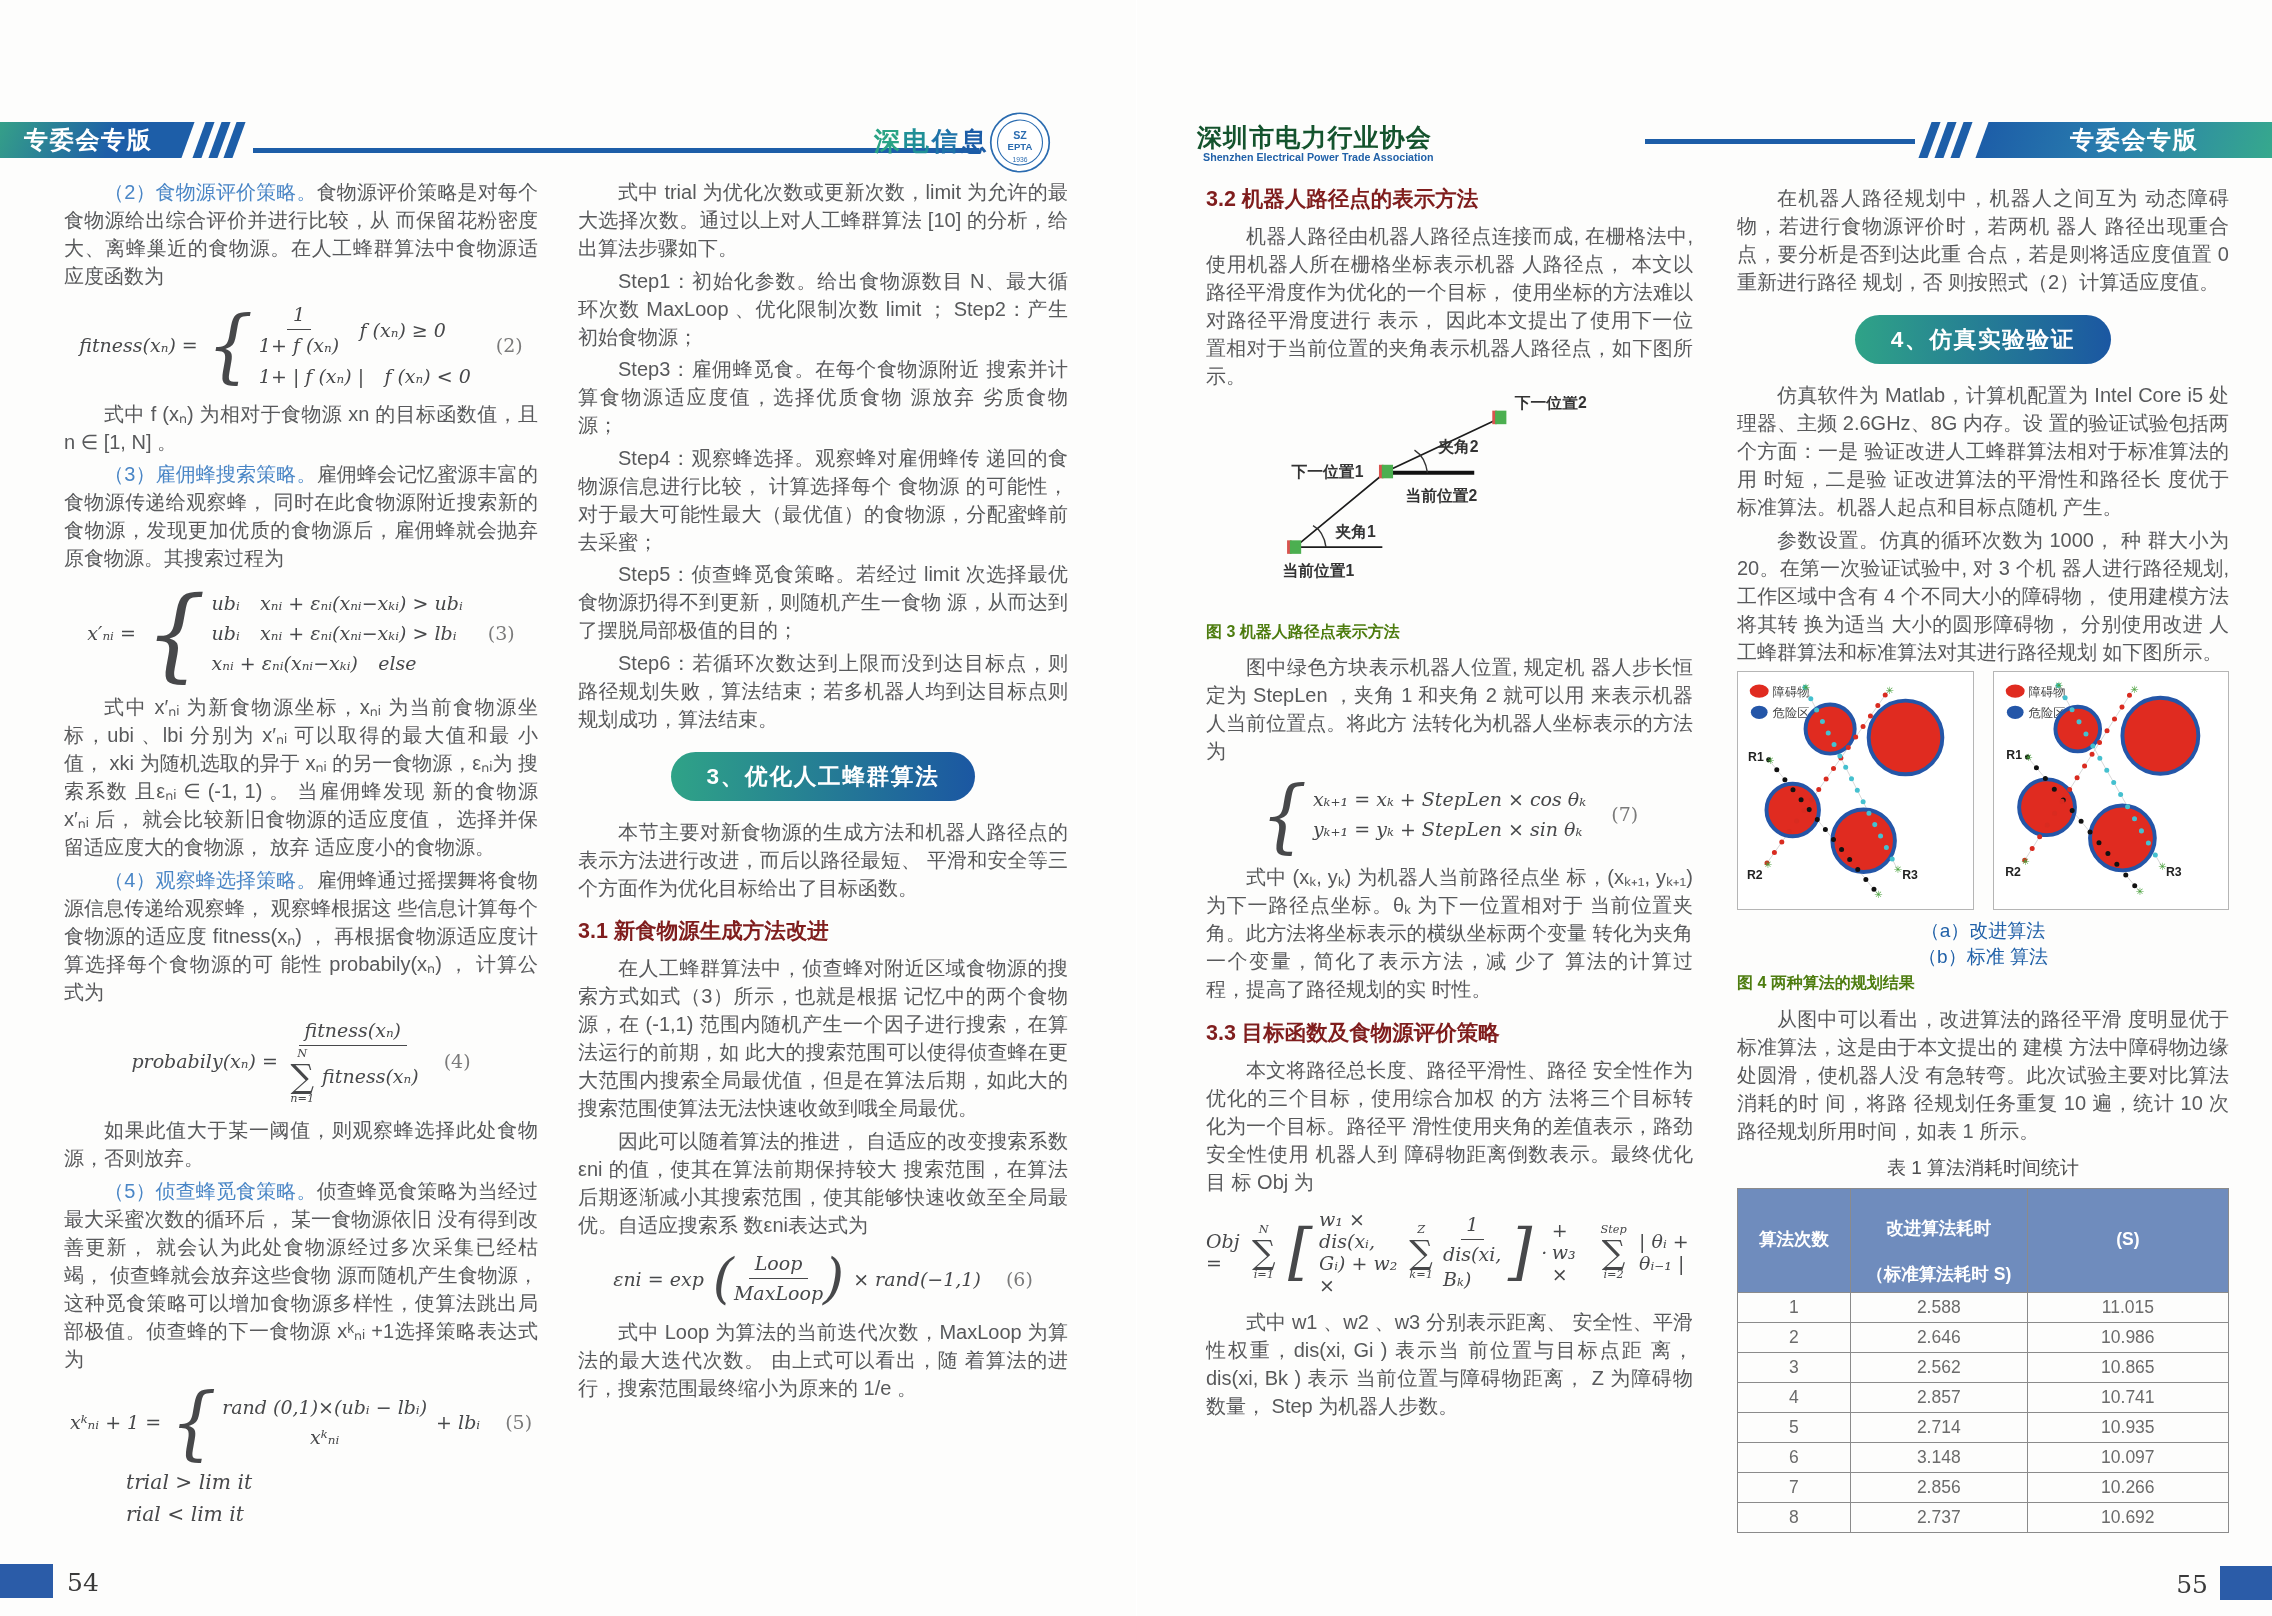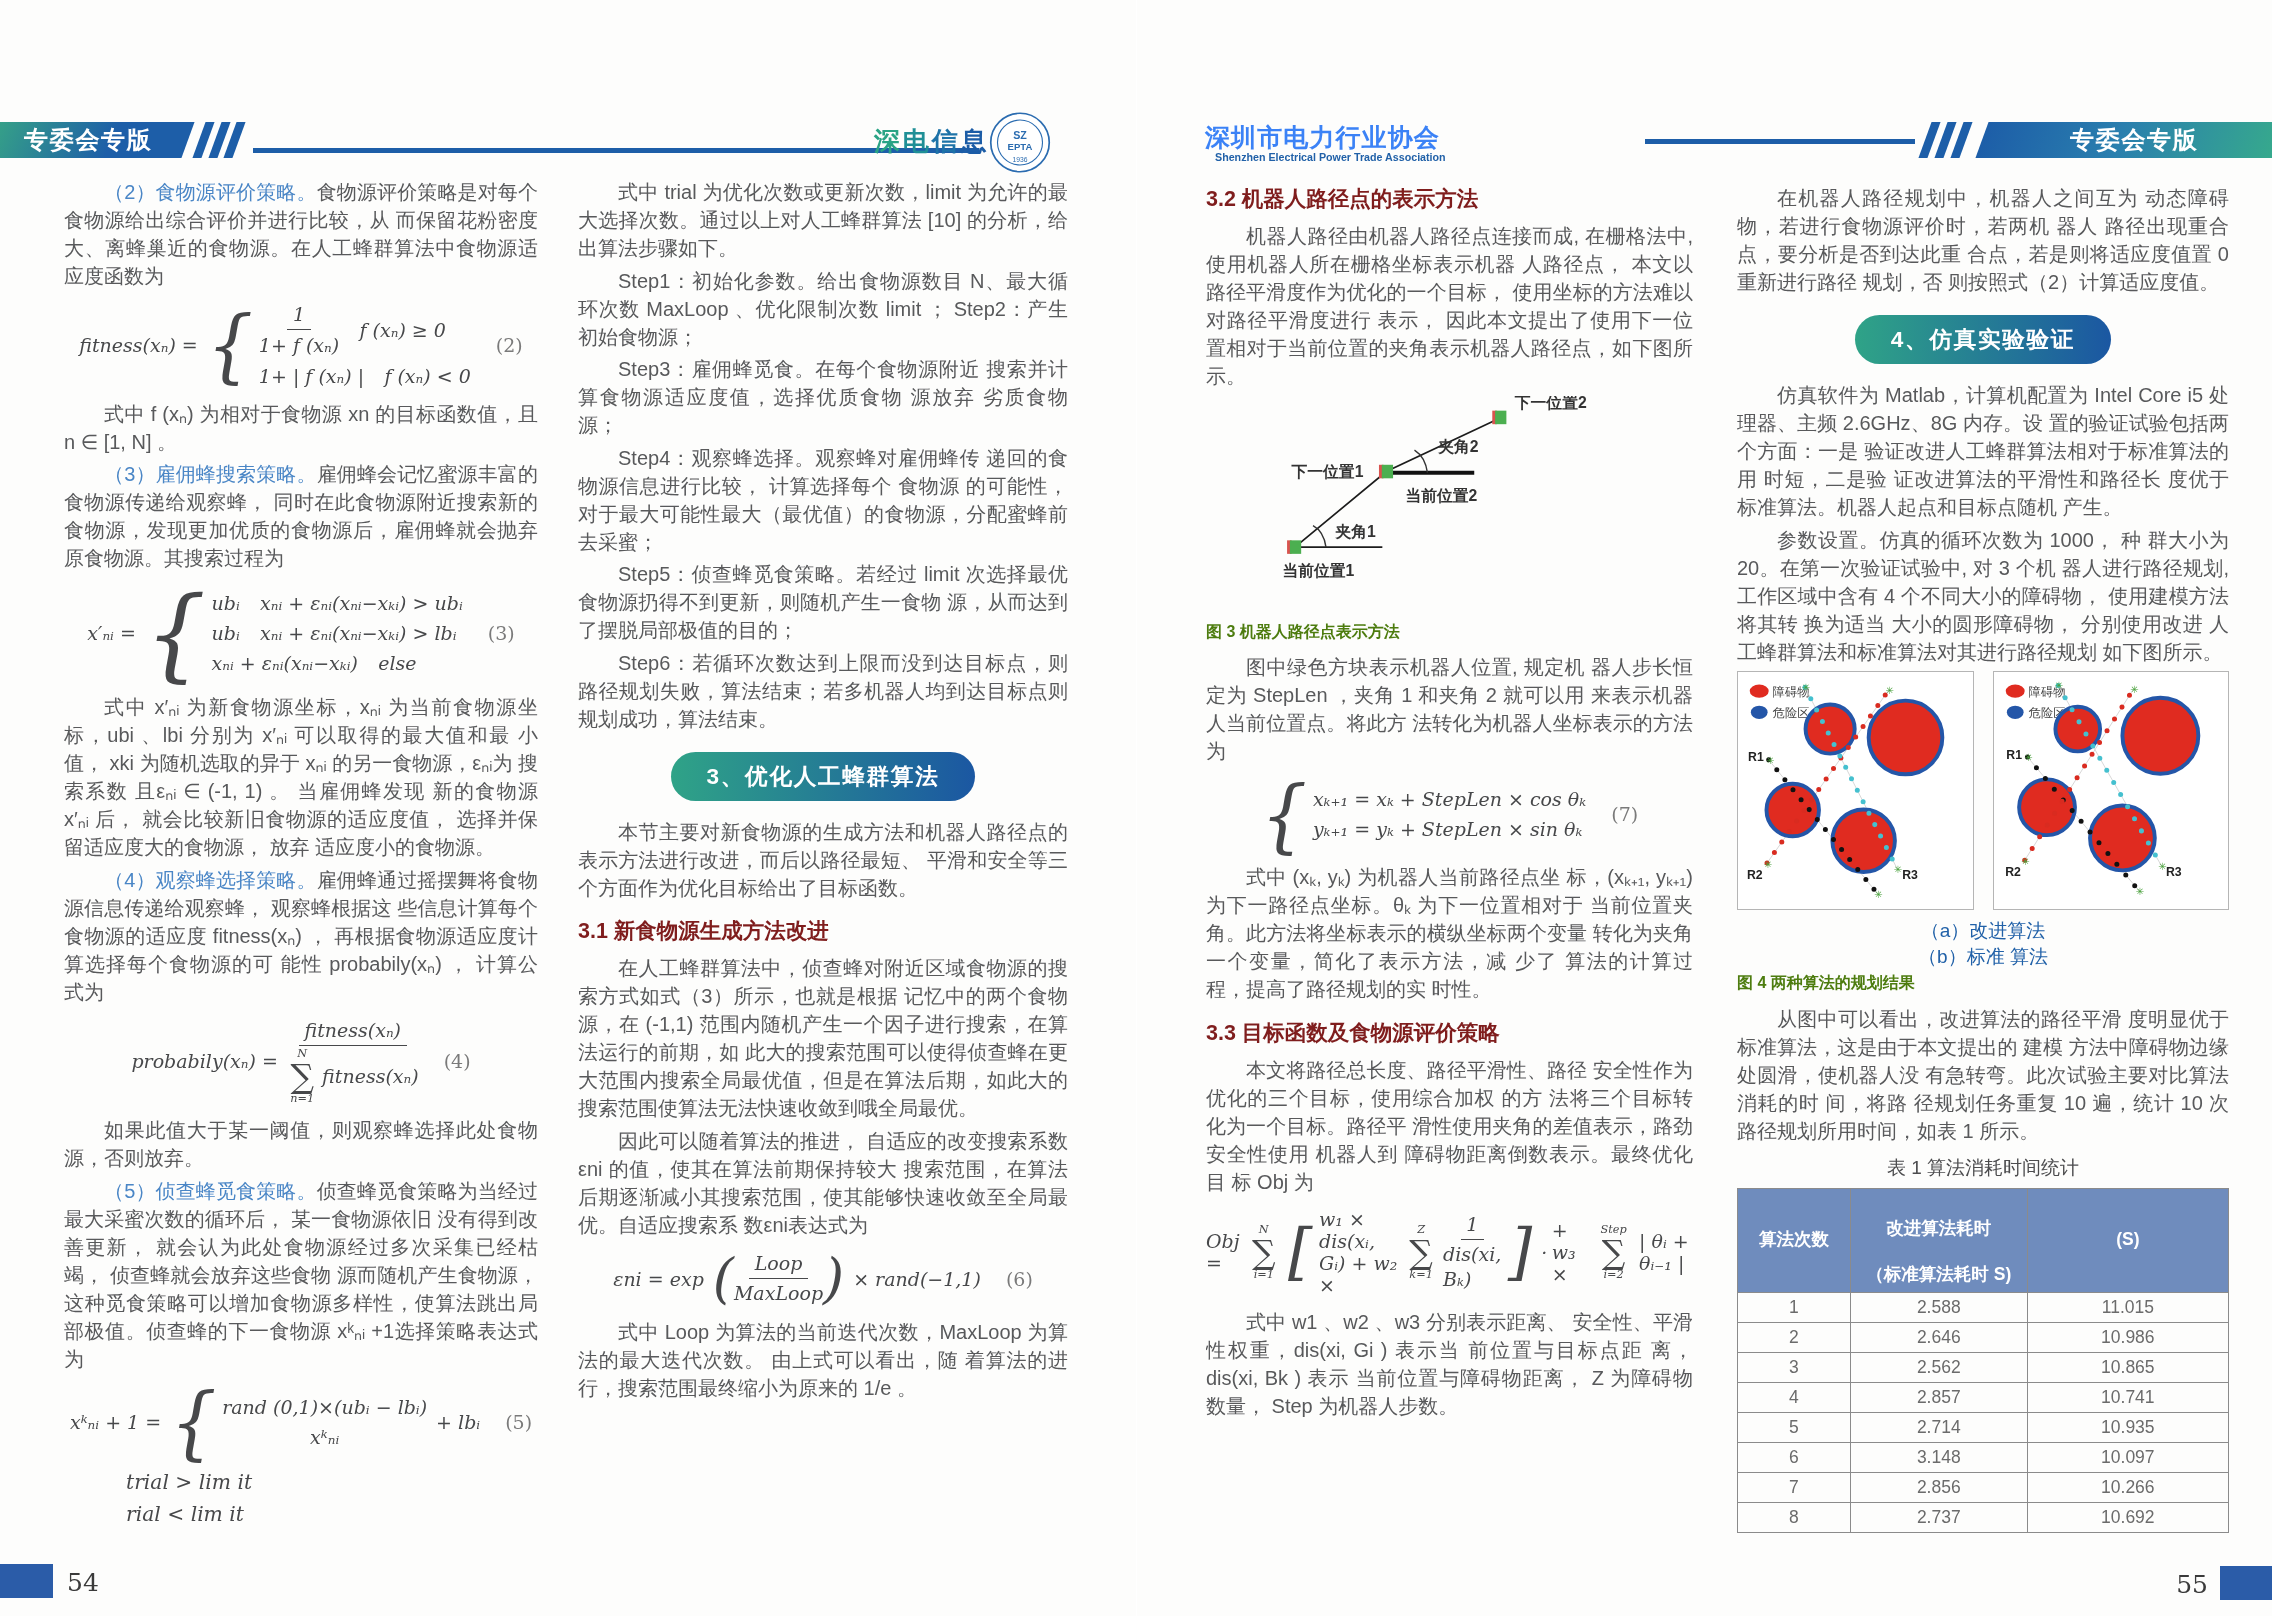--- a/index.html
+++ b/index.html
@@ -15,22 +15,22 @@
   .banner-l{
     position:absolute;top:122px;left:-11.3px;width:199px;height:36px;
     background:linear-gradient(95deg,#36a287 0%,#1d5ea8 62%);
     transform:skewX(-20deg);display:flex;align-items:center;justify-content:center;
   }
   .banner-l .btxt{transform:skewX(20deg);color:#fff;font-weight:bold;font-size:24px;letter-spacing:1.7px;}
   .stripe{position:absolute;top:122px;width:8.5px;height:36px;background:#1d5ea8;transform:skewX(-20deg);}
   .hline{position:absolute;height:4.5px;background:#1d5ea8;}
   .brand{position:absolute;top:124px;left:874px;font-size:26px;font-weight:bold;letter-spacing:2.8px;}
   .logo{position:absolute;top:111px;left:989px;width:62px;height:63px;}
-  .org-title{position:absolute;top:121px;left:68px;font-size:25px;font-weight:bold;color:#3b82f6;letter-spacing:1.1px;}
-  .org-en{position:absolute;top:151px;left:78px;font-size:10.7px;font-weight:bold;color:#2161a8;}
+  .org-title{position:absolute;top:121px;left:60px;font-size:25px;font-weight:bold;color:#14532d;letter-spacing:1.1px;}
+  .org-en{position:absolute;top:151px;left:66px;font-size:10.7px;font-weight:bold;color:#2161a8;}
   .banner-r{
     position:absolute;top:122px;left:845px;width:305px;height:36px;
     background:linear-gradient(90deg,#1d5ea8 0%,#2a7fae 45%,#37ab8b 100%);
     transform:skewX(-20deg);display:flex;align-items:center;justify-content:center;
   }
   .banner-r .btxt{transform:skewX(20deg);color:#fff;font-weight:bold;font-size:24px;letter-spacing:1.7px;}
 
   
   .col{position:absolute;overflow:hidden;}
   #page-l .col1{left:64px;top:178px;width:474px;height:1355px;}

